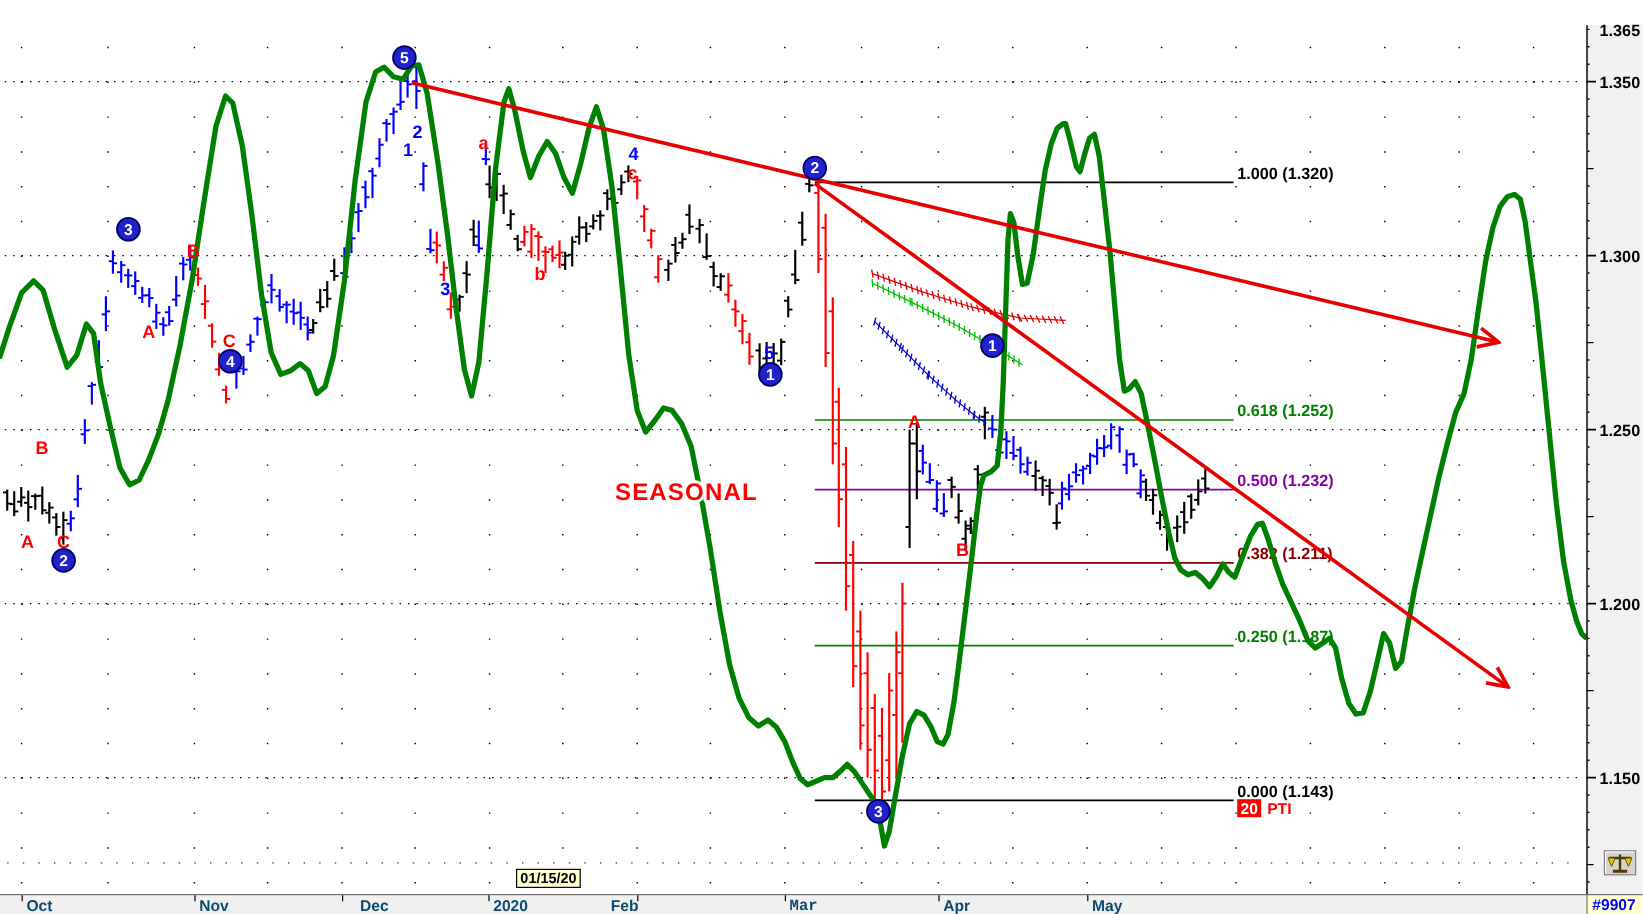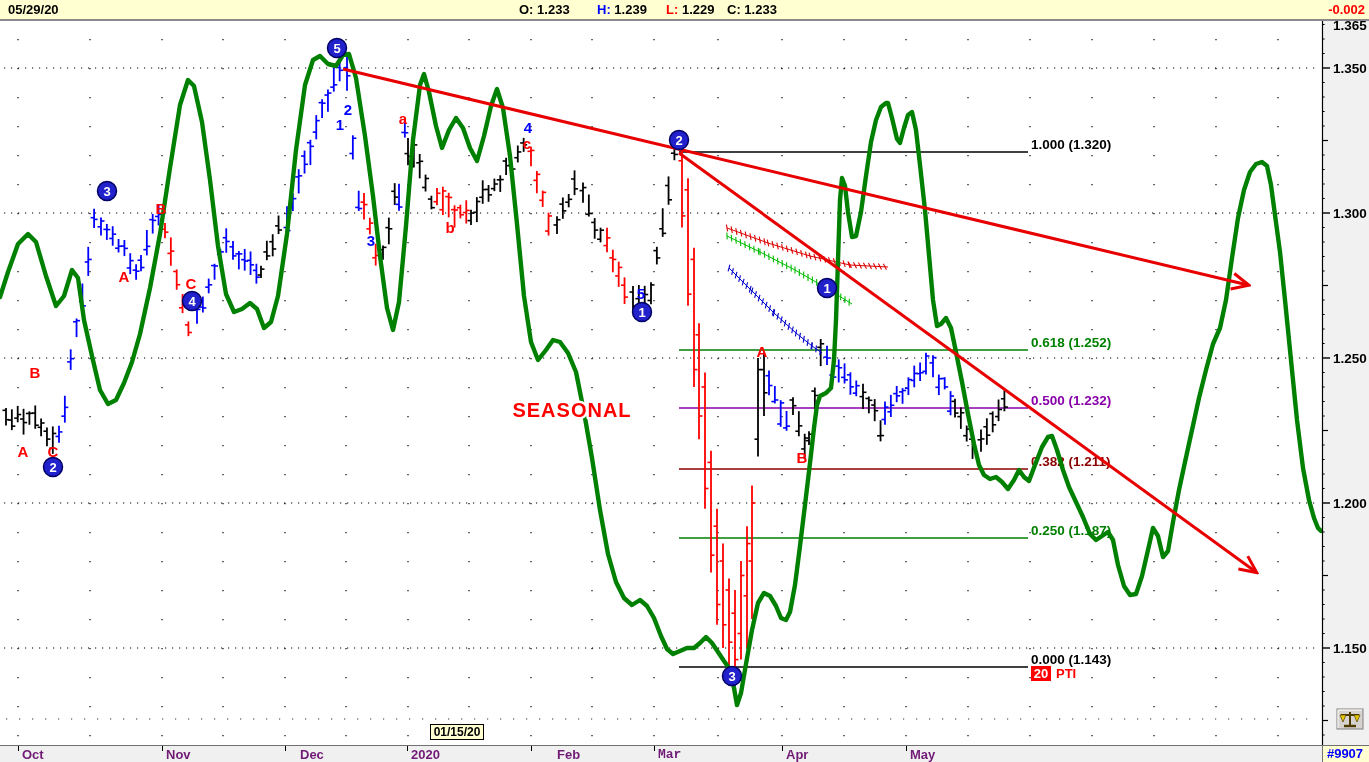--- a/index.html
+++ b/index.html
@@ -7,45 +7,37 @@
        font-family:"Liberation Sans",sans-serif;background:#fff;}
   #chart-svg{position:absolute;left:0;top:0;z-index:1;}
   .topbar{position:absolute;left:0;top:0;width:1369px;height:19px;z-index:3;
           background:#FFFFD2;border-bottom:2px solid #8a8a8a;
           font-weight:bold;font-size:13px;color:#000;}
   .tb{position:absolute;top:2px;white-space:pre;}
   .lab-h{color:#0000FF}.lab-l{color:#FF0000}
   .chg{color:#FF0000;right:4px;}
   .xaxis{position:absolute;left:0;top:745px;width:1322px;height:17px;z-index:3;
          background:#F0F0F0;border-top:1px solid #707070;
-         font-weight:bold;font-size:13px;color:#701a75;}
+         font-weight:bold;font-size:13px;color:#0c4a6e;}
   .mtick{position:absolute;top:0;width:1px;height:5px;background:#000;}
   .mlabel{position:absolute;top:1px;}
   .yearlbl{position:absolute;top:1px;z-index:1;}
   .datebox{position:absolute;left:430px;top:724px;width:52px;height:14px;z-index:5;
            background:#FFFFD2;border:1px solid #000;text-align:center;
            font-weight:bold;font-size:12px;line-height:14px;}
   .corner{position:absolute;left:1322px;top:745px;width:47px;height:17px;z-index:4;
           background:#FFFFD2;border-top:1px solid #707070;border-left:1px solid #707070;
           font-weight:bold;font-size:13px;color:#0000FF;text-align:center;}
   .corner span{margin-right:3px;}
 </style>
 </head>
 <body>
 
 <div id="app">
 
-  <div class="topbar">
-    <span class="tb" style="left:8px">05/29/20</span>
-    <span class="tb" style="left:519px"><b>O:</b> <span>1.233</span></span>
-    <span class="tb" style="left:597px"><b class="lab-h">H:</b> <span>1.239</span></span>
-    <span class="tb" style="left:666px"><b class="lab-l">L:</b> <span>1.229</span></span>
-    <span class="tb" style="left:727px"><b>C:</b> <span>1.233</span></span>
-    <span class="tb chg">-0.002</span>
-  </div>
 
   <svg id="chart-svg" width="1369" height="762">
       <rect x="0" y="21" width="1369" height="724" fill="#FFFFFF"></rect>
       <g>
         <path d="M4,68h1.2M11,68h1.2M18,68h1.2M25,68h1.2M32,68h1.2M39,68h1.2M46,68h1.2M53,68h1.2M60,68h1.2M67,68h1.2M74,68h1.2M81,68h1.2M88,68h1.2M95,68h1.2M102,68h1.2M109,68h1.2M116,68h1.2M123,68h1.2M130,68h1.2M137,68h1.2M144,68h1.2M151,68h1.2M158,68h1.2M165,68h1.2M172,68h1.2M179,68h1.2M186,68h1.2M193,68h1.2M200,68h1.2M207,68h1.2M214,68h1.2M221,68h1.2M228,68h1.2M235,68h1.2M242,68h1.2M249,68h1.2M256,68h1.2M263,68h1.2M270,68h1.2M277,68h1.2M284,68h1.2M291,68h1.2M298,68h1.2M305,68h1.2M312,68h1.2M319,68h1.2M326,68h1.2M333,68h1.2M340,68h1.2M347,68h1.2M354,68h1.2M361,68h1.2M368,68h1.2M375,68h1.2M382,68h1.2M389,68h1.2M396,68h1.2M403,68h1.2M410,68h1.2M417,68h1.2M424,68h1.2M431,68h1.2M438,68h1.2M445,68h1.2M452,68h1.2M459,68h1.2M466,68h1.2M473,68h1.2M480,68h1.2M487,68h1.2M494,68h1.2M501,68h1.2M508,68h1.2M515,68h1.2M522,68h1.2M529,68h1.2M536,68h1.2M543,68h1.2M550,68h1.2M557,68h1.2M564,68h1.2M571,68h1.2M578,68h1.2M585,68h1.2M592,68h1.2M599,68h1.2M606,68h1.2M613,68h1.2M620,68h1.2M627,68h1.2M634,68h1.2M641,68h1.2M648,68h1.2M655,68h1.2M662,68h1.2M669,68h1.2M676,68h1.2M683,68h1.2M690,68h1.2M697,68h1.2M704,68h1.2M711,68h1.2M718,68h1.2M725,68h1.2M732,68h1.2M739,68h1.2M746,68h1.2M753,68h1.2M760,68h1.2M767,68h1.2M774,68h1.2M781,68h1.2M788,68h1.2M795,68h1.2M802,68h1.2M809,68h1.2M816,68h1.2M823,68h1.2M830,68h1.2M837,68h1.2M844,68h1.2M851,68h1.2M858,68h1.2M865,68h1.2M872,68h1.2M879,68h1.2M886,68h1.2M893,68h1.2M900,68h1.2M907,68h1.2M914,68h1.2M921,68h1.2M928,68h1.2M935,68h1.2M942,68h1.2M949,68h1.2M956,68h1.2M963,68h1.2M970,68h1.2M977,68h1.2M984,68h1.2M991,68h1.2M998,68h1.2M1005,68h1.2M1012,68h1.2M1019,68h1.2M1026,68h1.2M1033,68h1.2M1040,68h1.2M1047,68h1.2M1054,68h1.2M1061,68h1.2M1068,68h1.2M1075,68h1.2M1082,68h1.2M1089,68h1.2M1096,68h1.2M1103,68h1.2M1110,68h1.2M1117,68h1.2M1124,68h1.2M1131,68h1.2M1138,68h1.2M1145,68h1.2M1152,68h1.2M1159,68h1.2M1166,68h1.2M1173,68h1.2M1180,68h1.2M1187,68h1.2M1194,68h1.2M1201,68h1.2M1208,68h1.2M1215,68h1.2M1222,68h1.2M1229,68h1.2M1236,68h1.2M1243,68h1.2M1250,68h1.2M1257,68h1.2M1264,68h1.2M1271,68h1.2M1278,68h1.2M1285,68h1.2M1292,68h1.2M1299,68h1.2M1306,68h1.2M1313,68h1.2" stroke="#000" stroke-width="1.2" fill="none"></path>
         <path d="M4,213h1.2M11,213h1.2M18,213h1.2M25,213h1.2M32,213h1.2M39,213h1.2M46,213h1.2M53,213h1.2M60,213h1.2M67,213h1.2M74,213h1.2M81,213h1.2M88,213h1.2M95,213h1.2M102,213h1.2M109,213h1.2M116,213h1.2M123,213h1.2M130,213h1.2M137,213h1.2M144,213h1.2M151,213h1.2M158,213h1.2M165,213h1.2M172,213h1.2M179,213h1.2M186,213h1.2M193,213h1.2M200,213h1.2M207,213h1.2M214,213h1.2M221,213h1.2M228,213h1.2M235,213h1.2M242,213h1.2M249,213h1.2M256,213h1.2M263,213h1.2M270,213h1.2M277,213h1.2M284,213h1.2M291,213h1.2M298,213h1.2M305,213h1.2M312,213h1.2M319,213h1.2M326,213h1.2M333,213h1.2M340,213h1.2M347,213h1.2M354,213h1.2M361,213h1.2M368,213h1.2M375,213h1.2M382,213h1.2M389,213h1.2M396,213h1.2M403,213h1.2M410,213h1.2M417,213h1.2M424,213h1.2M431,213h1.2M438,213h1.2M445,213h1.2M452,213h1.2M459,213h1.2M466,213h1.2M473,213h1.2M480,213h1.2M487,213h1.2M494,213h1.2M501,213h1.2M508,213h1.2M515,213h1.2M522,213h1.2M529,213h1.2M536,213h1.2M543,213h1.2M550,213h1.2M557,213h1.2M564,213h1.2M571,213h1.2M578,213h1.2M585,213h1.2M592,213h1.2M599,213h1.2M606,213h1.2M613,213h1.2M620,213h1.2M627,213h1.2M634,213h1.2M641,213h1.2M648,213h1.2M655,213h1.2M662,213h1.2M669,213h1.2M676,213h1.2M683,213h1.2M690,213h1.2M697,213h1.2M704,213h1.2M711,213h1.2M718,213h1.2M725,213h1.2M732,213h1.2M739,213h1.2M746,213h1.2M753,213h1.2M760,213h1.2M767,213h1.2M774,213h1.2M781,213h1.2M788,213h1.2M795,213h1.2M802,213h1.2M809,213h1.2M816,213h1.2M823,213h1.2M830,213h1.2M837,213h1.2M844,213h1.2M851,213h1.2M858,213h1.2M865,213h1.2M872,213h1.2M879,213h1.2M886,213h1.2M893,213h1.2M900,213h1.2M907,213h1.2M914,213h1.2M921,213h1.2M928,213h1.2M935,213h1.2M942,213h1.2M949,213h1.2M956,213h1.2M963,213h1.2M970,213h1.2M977,213h1.2M984,213h1.2M991,213h1.2M998,213h1.2M1005,213h1.2M1012,213h1.2M1019,213h1.2M1026,213h1.2M1033,213h1.2M1040,213h1.2M1047,213h1.2M1054,213h1.2M1061,213h1.2M1068,213h1.2M1075,213h1.2M1082,213h1.2M1089,213h1.2M1096,213h1.2M1103,213h1.2M1110,213h1.2M1117,213h1.2M1124,213h1.2M1131,213h1.2M1138,213h1.2M1145,213h1.2M1152,213h1.2M1159,213h1.2M1166,213h1.2M1173,213h1.2M1180,213h1.2M1187,213h1.2M1194,213h1.2M1201,213h1.2M1208,213h1.2M1215,213h1.2M1222,213h1.2M1229,213h1.2M1236,213h1.2M1243,213h1.2M1250,213h1.2M1257,213h1.2M1264,213h1.2M1271,213h1.2M1278,213h1.2M1285,213h1.2M1292,213h1.2M1299,213h1.2M1306,213h1.2M1313,213h1.2" stroke="#000" stroke-width="1.2" fill="none"></path>
         <path d="M4,358h1.2M11,358h1.2M18,358h1.2M25,358h1.2M32,358h1.2M39,358h1.2M46,358h1.2M53,358h1.2M60,358h1.2M67,358h1.2M74,358h1.2M81,358h1.2M88,358h1.2M95,358h1.2M102,358h1.2M109,358h1.2M116,358h1.2M123,358h1.2M130,358h1.2M137,358h1.2M144,358h1.2M151,358h1.2M158,358h1.2M165,358h1.2M172,358h1.2M179,358h1.2M186,358h1.2M193,358h1.2M200,358h1.2M207,358h1.2M214,358h1.2M221,358h1.2M228,358h1.2M235,358h1.2M242,358h1.2M249,358h1.2M256,358h1.2M263,358h1.2M270,358h1.2M277,358h1.2M284,358h1.2M291,358h1.2M298,358h1.2M305,358h1.2M312,358h1.2M319,358h1.2M326,358h1.2M333,358h1.2M340,358h1.2M347,358h1.2M354,358h1.2M361,358h1.2M368,358h1.2M375,358h1.2M382,358h1.2M389,358h1.2M396,358h1.2M403,358h1.2M410,358h1.2M417,358h1.2M424,358h1.2M431,358h1.2M438,358h1.2M445,358h1.2M452,358h1.2M459,358h1.2M466,358h1.2M473,358h1.2M480,358h1.2M487,358h1.2M494,358h1.2M501,358h1.2M508,358h1.2M515,358h1.2M522,358h1.2M529,358h1.2M536,358h1.2M543,358h1.2M550,358h1.2M557,358h1.2M564,358h1.2M571,358h1.2M578,358h1.2M585,358h1.2M592,358h1.2M599,358h1.2M606,358h1.2M613,358h1.2M620,358h1.2M627,358h1.2M634,358h1.2M641,358h1.2M648,358h1.2M655,358h1.2M662,358h1.2M669,358h1.2M676,358h1.2M683,358h1.2M690,358h1.2M697,358h1.2M704,358h1.2M711,358h1.2M718,358h1.2M725,358h1.2M732,358h1.2M739,358h1.2M746,358h1.2M753,358h1.2M760,358h1.2M767,358h1.2M774,358h1.2M781,358h1.2M788,358h1.2M795,358h1.2M802,358h1.2M809,358h1.2M816,358h1.2M823,358h1.2M830,358h1.2M837,358h1.2M844,358h1.2M851,358h1.2M858,358h1.2M865,358h1.2M872,358h1.2M879,358h1.2M886,358h1.2M893,358h1.2M900,358h1.2M907,358h1.2M914,358h1.2M921,358h1.2M928,358h1.2M935,358h1.2M942,358h1.2M949,358h1.2M956,358h1.2M963,358h1.2M970,358h1.2M977,358h1.2M984,358h1.2M991,358h1.2M998,358h1.2M1005,358h1.2M1012,358h1.2M1019,358h1.2M1026,358h1.2M1033,358h1.2M1040,358h1.2M1047,358h1.2M1054,358h1.2M1061,358h1.2M1068,358h1.2M1075,358h1.2M1082,358h1.2M1089,358h1.2M1096,358h1.2M1103,358h1.2M1110,358h1.2M1117,358h1.2M1124,358h1.2M1131,358h1.2M1138,358h1.2M1145,358h1.2M1152,358h1.2M1159,358h1.2M1166,358h1.2M1173,358h1.2M1180,358h1.2M1187,358h1.2M1194,358h1.2M1201,358h1.2M1208,358h1.2M1215,358h1.2M1222,358h1.2M1229,358h1.2M1236,358h1.2M1243,358h1.2M1250,358h1.2M1257,358h1.2M1264,358h1.2M1271,358h1.2M1278,358h1.2M1285,358h1.2M1292,358h1.2M1299,358h1.2M1306,358h1.2M1313,358h1.2" stroke="#000" stroke-width="1.2" fill="none"></path>
         <path d="M4,503h1.2M11,503h1.2M18,503h1.2M25,503h1.2M32,503h1.2M39,503h1.2M46,503h1.2M53,503h1.2M60,503h1.2M67,503h1.2M74,503h1.2M81,503h1.2M88,503h1.2M95,503h1.2M102,503h1.2M109,503h1.2M116,503h1.2M123,503h1.2M130,503h1.2M137,503h1.2M144,503h1.2M151,503h1.2M158,503h1.2M165,503h1.2M172,503h1.2M179,503h1.2M186,503h1.2M193,503h1.2M200,503h1.2M207,503h1.2M214,503h1.2M221,503h1.2M228,503h1.2M235,503h1.2M242,503h1.2M249,503h1.2M256,503h1.2M263,503h1.2M270,503h1.2M277,503h1.2M284,503h1.2M291,503h1.2M298,503h1.2M305,503h1.2M312,503h1.2M319,503h1.2M326,503h1.2M333,503h1.2M340,503h1.2M347,503h1.2M354,503h1.2M361,503h1.2M368,503h1.2M375,503h1.2M382,503h1.2M389,503h1.2M396,503h1.2M403,503h1.2M410,503h1.2M417,503h1.2M424,503h1.2M431,503h1.2M438,503h1.2M445,503h1.2M452,503h1.2M459,503h1.2M466,503h1.2M473,503h1.2M480,503h1.2M487,503h1.2M494,503h1.2M501,503h1.2M508,503h1.2M515,503h1.2M522,503h1.2M529,503h1.2M536,503h1.2M543,503h1.2M550,503h1.2M557,503h1.2M564,503h1.2M571,503h1.2M578,503h1.2M585,503h1.2M592,503h1.2M599,503h1.2M606,503h1.2M613,503h1.2M620,503h1.2M627,503h1.2M634,503h1.2M641,503h1.2M648,503h1.2M655,503h1.2M662,503h1.2M669,503h1.2M676,503h1.2M683,503h1.2M690,503h1.2M697,503h1.2M704,503h1.2M711,503h1.2M718,503h1.2M725,503h1.2M732,503h1.2M739,503h1.2M746,503h1.2M753,503h1.2M760,503h1.2M767,503h1.2M774,503h1.2M781,503h1.2M788,503h1.2M795,503h1.2M802,503h1.2M809,503h1.2M816,503h1.2M823,503h1.2M830,503h1.2M837,503h1.2M844,503h1.2M851,503h1.2M858,503h1.2M865,503h1.2M872,503h1.2M879,503h1.2M886,503h1.2M893,503h1.2M900,503h1.2M907,503h1.2M914,503h1.2M921,503h1.2M928,503h1.2M935,503h1.2M942,503h1.2M949,503h1.2M956,503h1.2M963,503h1.2M970,503h1.2M977,503h1.2M984,503h1.2M991,503h1.2M998,503h1.2M1005,503h1.2M1012,503h1.2M1019,503h1.2M1026,503h1.2M1033,503h1.2M1040,503h1.2M1047,503h1.2M1054,503h1.2M1061,503h1.2M1068,503h1.2M1075,503h1.2M1082,503h1.2M1089,503h1.2M1096,503h1.2M1103,503h1.2M1110,503h1.2M1117,503h1.2M1124,503h1.2M1131,503h1.2M1138,503h1.2M1145,503h1.2M1152,503h1.2M1159,503h1.2M1166,503h1.2M1173,503h1.2M1180,503h1.2M1187,503h1.2M1194,503h1.2M1201,503h1.2M1208,503h1.2M1215,503h1.2M1222,503h1.2M1229,503h1.2M1236,503h1.2M1243,503h1.2M1250,503h1.2M1257,503h1.2M1264,503h1.2M1271,503h1.2M1278,503h1.2M1285,503h1.2M1292,503h1.2M1299,503h1.2M1306,503h1.2M1313,503h1.2" stroke="#000" stroke-width="1.2" fill="none"></path>
         <path d="M4,648h1.2M11,648h1.2M18,648h1.2M25,648h1.2M32,648h1.2M39,648h1.2M46,648h1.2M53,648h1.2M60,648h1.2M67,648h1.2M74,648h1.2M81,648h1.2M88,648h1.2M95,648h1.2M102,648h1.2M109,648h1.2M116,648h1.2M123,648h1.2M130,648h1.2M137,648h1.2M144,648h1.2M151,648h1.2M158,648h1.2M165,648h1.2M172,648h1.2M179,648h1.2M186,648h1.2M193,648h1.2M200,648h1.2M207,648h1.2M214,648h1.2M221,648h1.2M228,648h1.2M235,648h1.2M242,648h1.2M249,648h1.2M256,648h1.2M263,648h1.2M270,648h1.2M277,648h1.2M284,648h1.2M291,648h1.2M298,648h1.2M305,648h1.2M312,648h1.2M319,648h1.2M326,648h1.2M333,648h1.2M340,648h1.2M347,648h1.2M354,648h1.2M361,648h1.2M368,648h1.2M375,648h1.2M382,648h1.2M389,648h1.2M396,648h1.2M403,648h1.2M410,648h1.2M417,648h1.2M424,648h1.2M431,648h1.2M438,648h1.2M445,648h1.2M452,648h1.2M459,648h1.2M466,648h1.2M473,648h1.2M480,648h1.2M487,648h1.2M494,648h1.2M501,648h1.2M508,648h1.2M515,648h1.2M522,648h1.2M529,648h1.2M536,648h1.2M543,648h1.2M550,648h1.2M557,648h1.2M564,648h1.2M571,648h1.2M578,648h1.2M585,648h1.2M592,648h1.2M599,648h1.2M606,648h1.2M613,648h1.2M620,648h1.2M627,648h1.2M634,648h1.2M641,648h1.2M648,648h1.2M655,648h1.2M662,648h1.2M669,648h1.2M676,648h1.2M683,648h1.2M690,648h1.2M697,648h1.2M704,648h1.2M711,648h1.2M718,648h1.2M725,648h1.2M732,648h1.2M739,648h1.2M746,648h1.2M753,648h1.2M760,648h1.2M767,648h1.2M774,648h1.2M781,648h1.2M788,648h1.2M795,648h1.2M802,648h1.2M809,648h1.2M816,648h1.2M823,648h1.2M830,648h1.2M837,648h1.2M844,648h1.2M851,648h1.2M858,648h1.2M865,648h1.2M872,648h1.2M879,648h1.2M886,648h1.2M893,648h1.2M900,648h1.2M907,648h1.2M914,648h1.2M921,648h1.2M928,648h1.2M935,648h1.2M942,648h1.2M949,648h1.2M956,648h1.2M963,648h1.2M970,648h1.2M977,648h1.2M984,648h1.2M991,648h1.2M998,648h1.2M1005,648h1.2M1012,648h1.2M1019,648h1.2M1026,648h1.2M1033,648h1.2M1040,648h1.2M1047,648h1.2M1054,648h1.2M1061,648h1.2M1068,648h1.2M1075,648h1.2M1082,648h1.2M1089,648h1.2M1096,648h1.2M1103,648h1.2M1110,648h1.2M1117,648h1.2M1124,648h1.2M1131,648h1.2M1138,648h1.2M1145,648h1.2M1152,648h1.2M1159,648h1.2M1166,648h1.2M1173,648h1.2M1180,648h1.2M1187,648h1.2M1194,648h1.2M1201,648h1.2M1208,648h1.2M1215,648h1.2M1222,648h1.2M1229,648h1.2M1236,648h1.2M1243,648h1.2M1250,648h1.2M1257,648h1.2M1264,648h1.2M1271,648h1.2M1278,648h1.2M1285,648h1.2M1292,648h1.2M1299,648h1.2M1306,648h1.2M1313,648h1.2" stroke="#000" stroke-width="1.2" fill="none"></path>
         <path d="M6,719h1.2M19,719h1.2M32,719h1.2M45,719h1.2M58,719h1.2M71,719h1.2M84,719h1.2M97,719h1.2M110,719h1.2M123,719h1.2M136,719h1.2M149,719h1.2M162,719h1.2M175,719h1.2M188,719h1.2M201,719h1.2M214,719h1.2M227,719h1.2M240,719h1.2M253,719h1.2M266,719h1.2M279,719h1.2M292,719h1.2M305,719h1.2M318,719h1.2M331,719h1.2M344,719h1.2M357,719h1.2M370,719h1.2M383,719h1.2M396,719h1.2M409,719h1.2M422,719h1.2M435,719h1.2M448,719h1.2M461,719h1.2M474,719h1.2M487,719h1.2M500,719h1.2M513,719h1.2M526,719h1.2M539,719h1.2M552,719h1.2M565,719h1.2M578,719h1.2M591,719h1.2M604,719h1.2M617,719h1.2M630,719h1.2M643,719h1.2M656,719h1.2M669,719h1.2M682,719h1.2M695,719h1.2M708,719h1.2M721,719h1.2M734,719h1.2M747,719h1.2M760,719h1.2M773,719h1.2M786,719h1.2M799,719h1.2M812,719h1.2M825,719h1.2M838,719h1.2M851,719h1.2M864,719h1.2M877,719h1.2M890,719h1.2M903,719h1.2M916,719h1.2M929,719h1.2M942,719h1.2M955,719h1.2M968,719h1.2M981,719h1.2M994,719h1.2M1007,719h1.2M1020,719h1.2M1033,719h1.2M1046,719h1.2M1059,719h1.2M1072,719h1.2M1085,719h1.2M1098,719h1.2M1111,719h1.2M1124,719h1.2M1137,719h1.2M1150,719h1.2M1163,719h1.2M1176,719h1.2M1189,719h1.2M1202,719h1.2M1215,719h1.2M1228,719h1.2M1241,719h1.2M1254,719h1.2M1267,719h1.2M1280,719h1.2M1293,719h1.2M1306,719h1.2" stroke="#333" stroke-width="1.1" fill="none"></path>
@@ -1169,21 +1161,21 @@
     </svg>
 
   <div class="xaxis" id="xaxis">
       <div class="mtick" style="left: 18px;"></div>
       <span class="mlabel" style="left: 22px;">Oct</span>
       <div class="mtick" style="left: 162px;"></div>
       <span class="mlabel" style="left: 166px;">Nov</span>
       <div class="mtick" style="left: 285px;"></div>
       <span class="mlabel" style="left: 300px;">Dec</span>
       <div class="mtick" style="left: 531px;"></div>
-      <span class="mlabel" style="left: 557px; text-align: right;">Feb</span>
+      <span class="mlabel" style="left: 509px; text-align: right;">Feb</span>
       <div class="mtick" style="left: 654px;"></div>
       <span class="mlabel" style="left: 658px; font-family: Liberation Mono, monospace;">Mar</span>
       <div class="mtick" style="left: 782px;"></div>
       <span class="mlabel" style="left: 786px;">Apr</span>
       <div class="mtick" style="left: 906px;"></div>
       <span class="mlabel" style="left: 910px;">May</span>
       <div class="mtick" style="left: 407px;"></div>
       <span class="yearlbl" style="left: 411px;">2020</span>
     </div>
   <div class="datebox">01/15/20</div>

